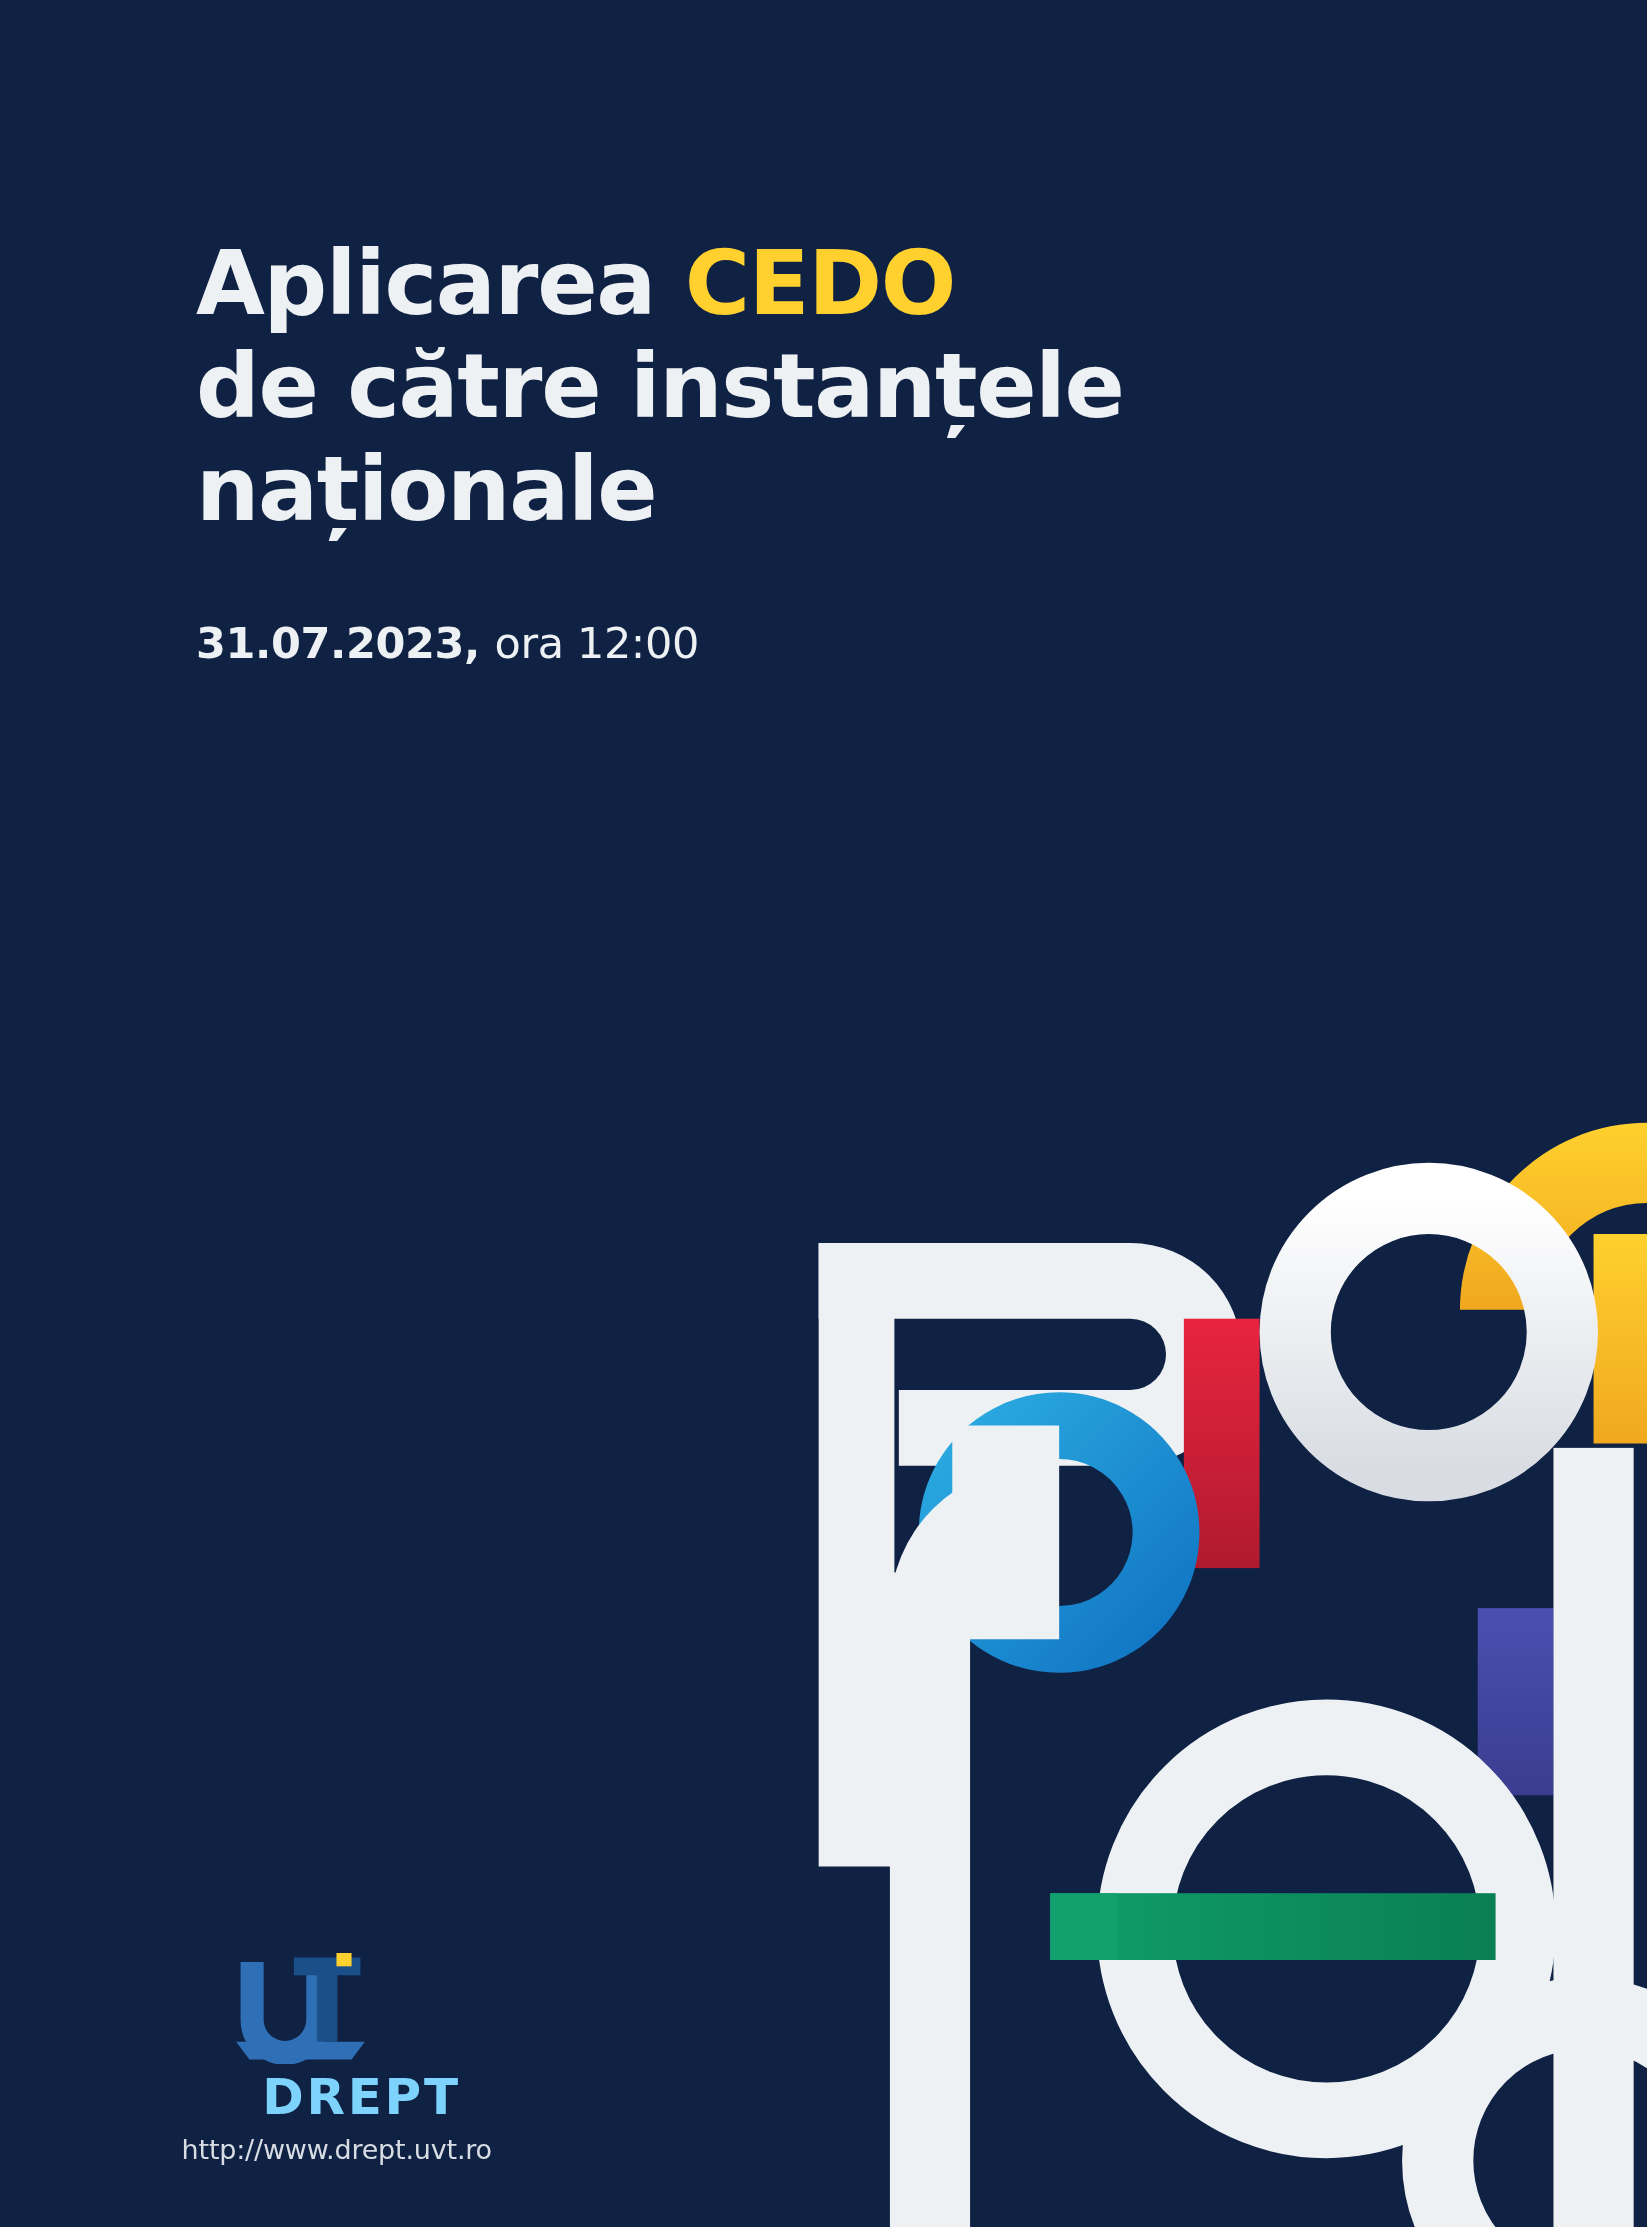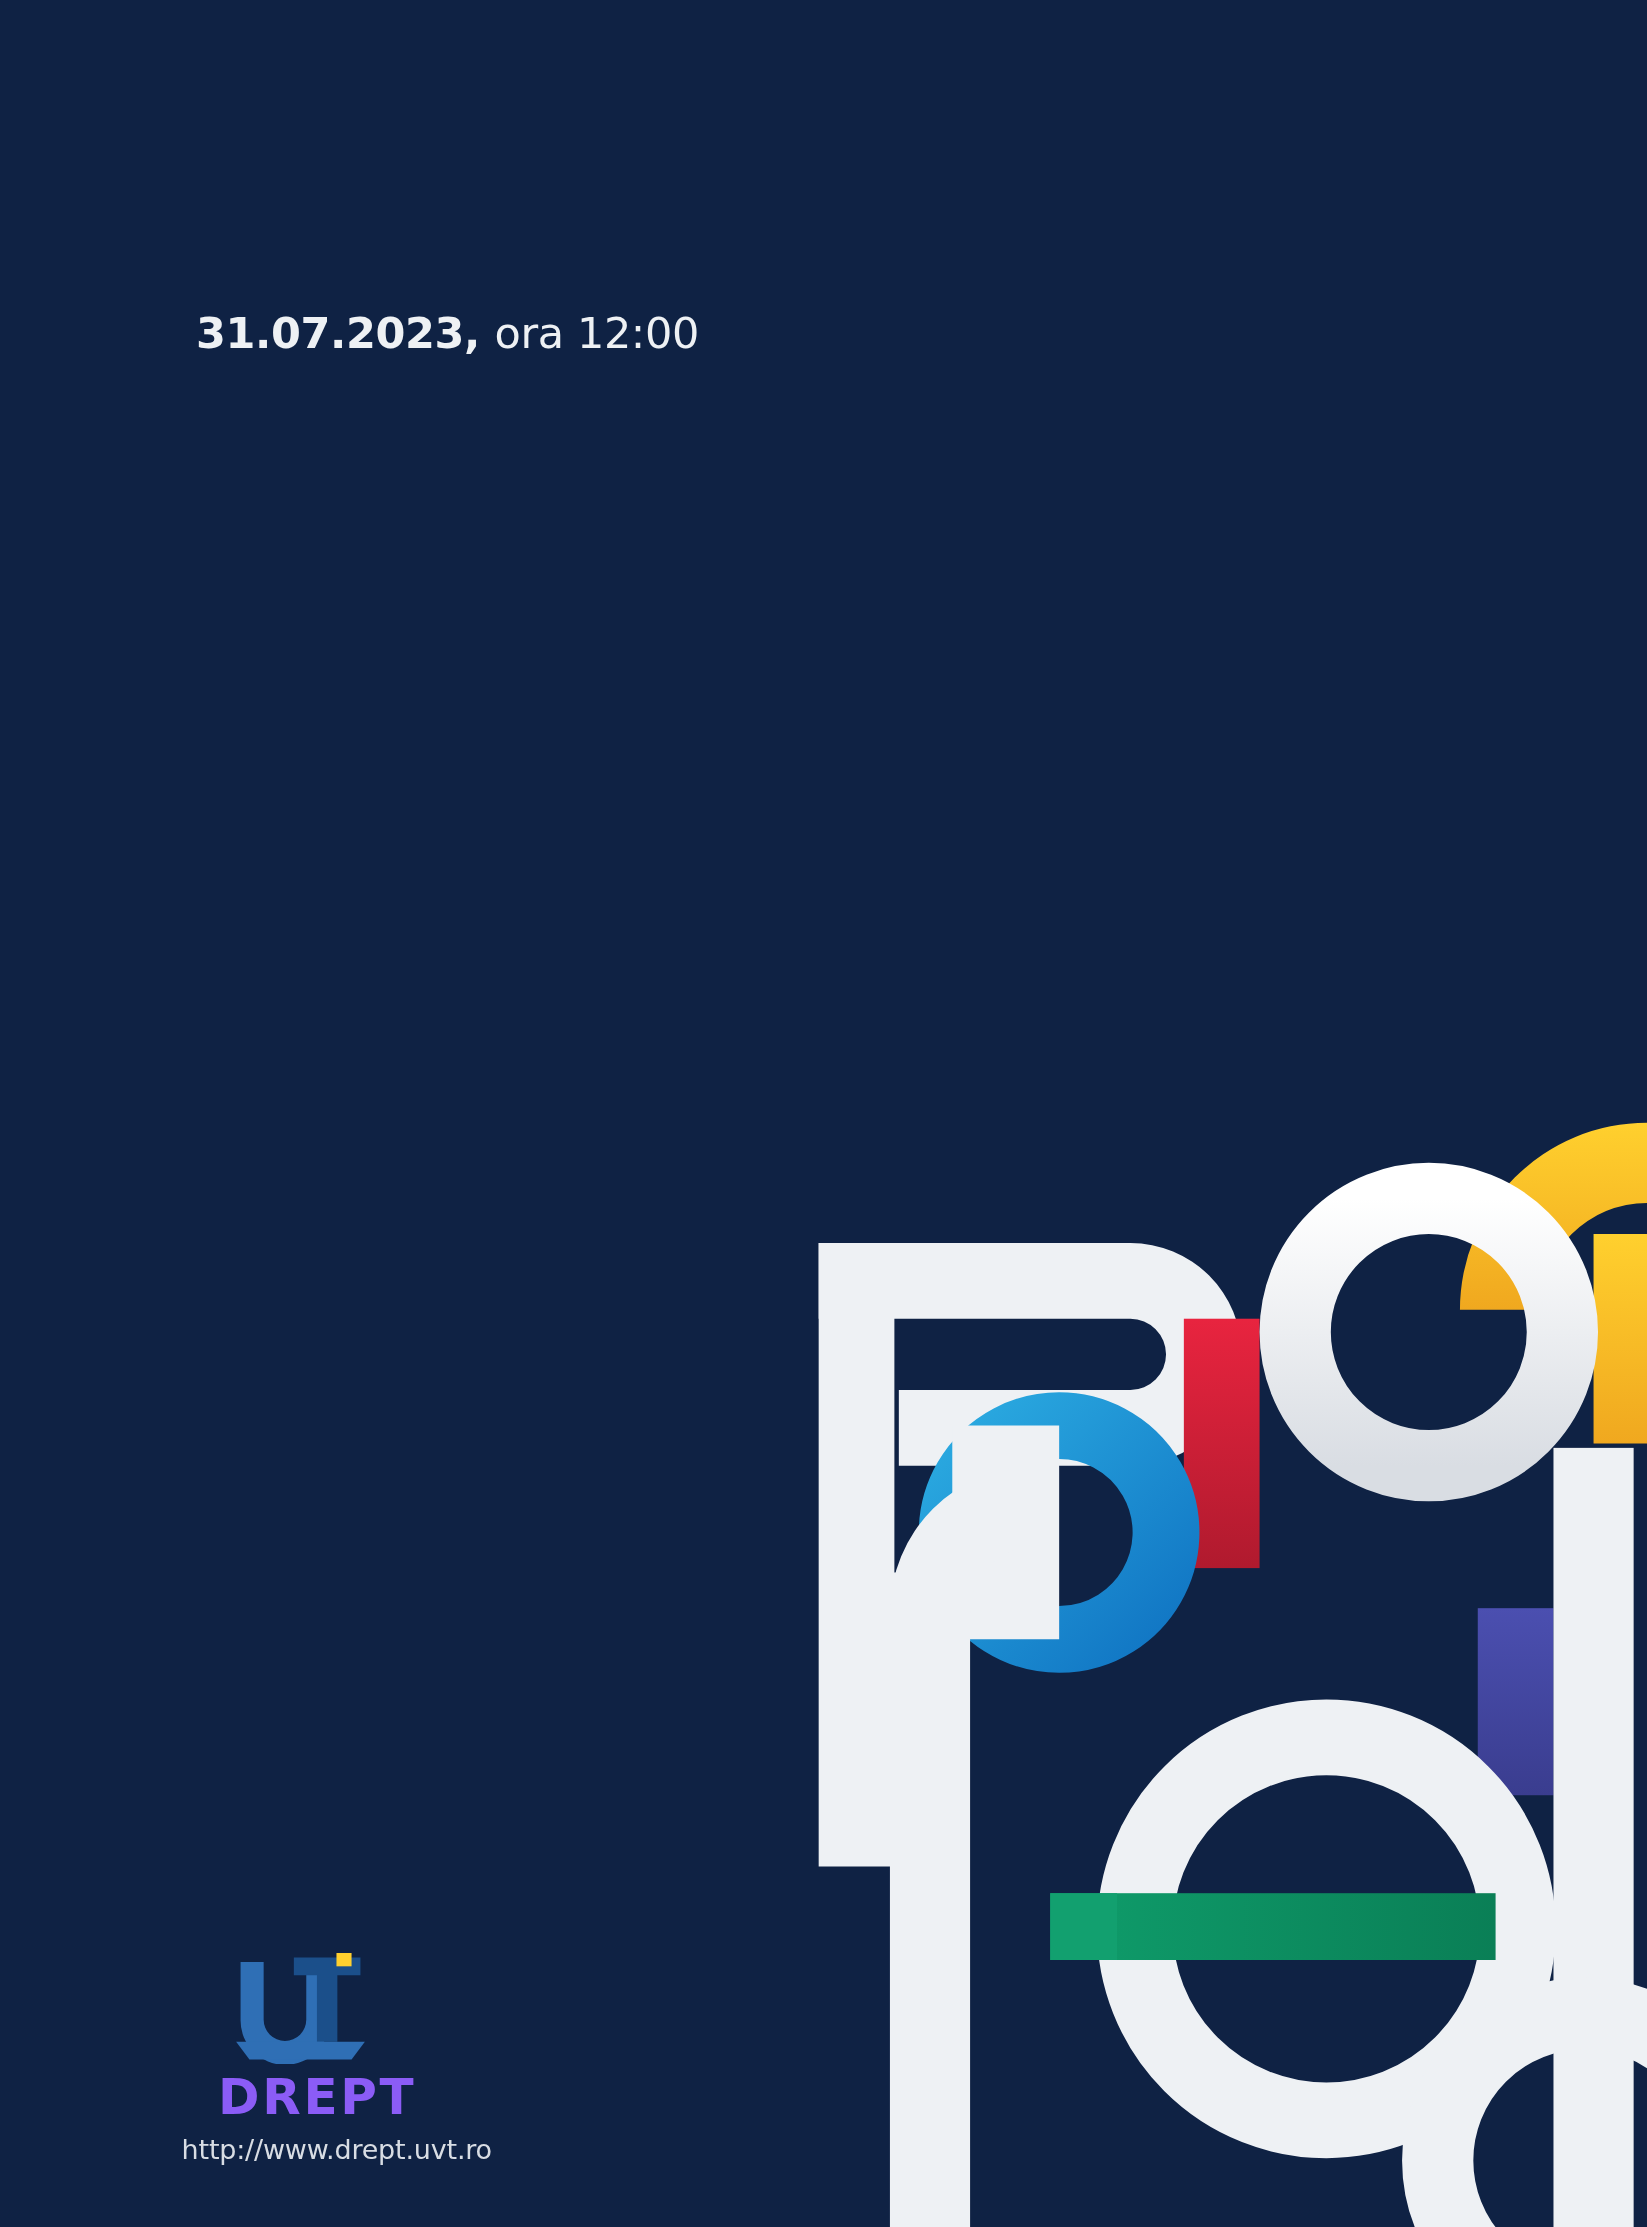--- a/index.html
+++ b/index.html
@@ -95,25 +95,26 @@
     z-index: 6;
   }
   .logo-mark {
     width: 147px;
     height: 111px;
     margin-left: 49px;
     position: relative;
   }
   .logo-word {
     margin-top: 4.5px;
-    margin-left: 40px;
+    margin-left: 28px;
     font-size: 50px;
     font-weight: 700;
     letter-spacing: 2.7px;
-    color: #8b5cf6;
+    color: #7dd3fc;
+    text-align: center;
   }
   .logo-url {
     margin-top: 8px;
     margin-left: 3.6px;
     font-size: 27px;
     font-weight: 400;
     color: #d8dde4;
     letter-spacing: -0.2px;
   }
 </style>
@@ -187,20 +188,22 @@
       <rect x="1890" y="1100" width="180" height="1900" fill="#eef1f4"></rect>
 
       <circle cx="1960" cy="2700" r="330" fill="none" stroke="#eef1f4" stroke-width="160"></circle>
 
       <rect x="760" y="2100" width="150" height="150" fill="#12a06f"></rect>
     </g>
   </svg>
 
   <div class="content">
 
+    <h1 class="title"><span>Aplicarea </span><span class="hl">CEDO</span><br><span>de către instanțele
+naționale</span></h1>
 
 
     <div class="datetime"><span>31.07.2023, </span><span class="light">ora 12:00</span></div>
 
   </div>
 
   <div class="logo-block">
     <div class="logo-mark">
       <svg viewBox="0 0 330 250" width="147" height="111" aria-hidden="true">
         <path d="M30 20 h52 v130 a48 48 0 0 0 96 0 V20 h52 v132 a100 100 0 0 1 -200 0 Z" fill="#2f6fb5"></path>

